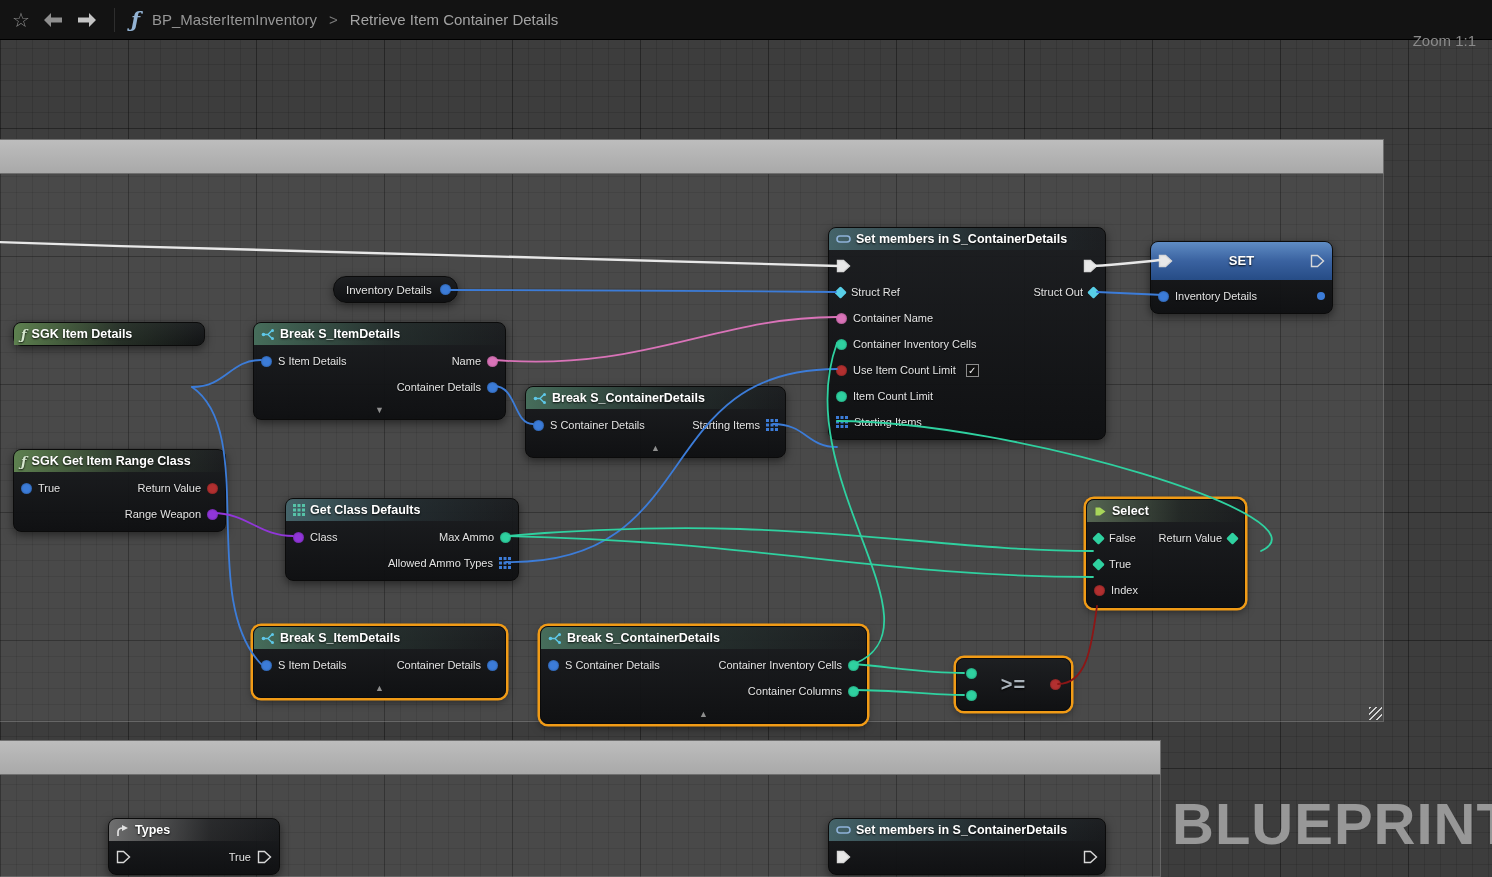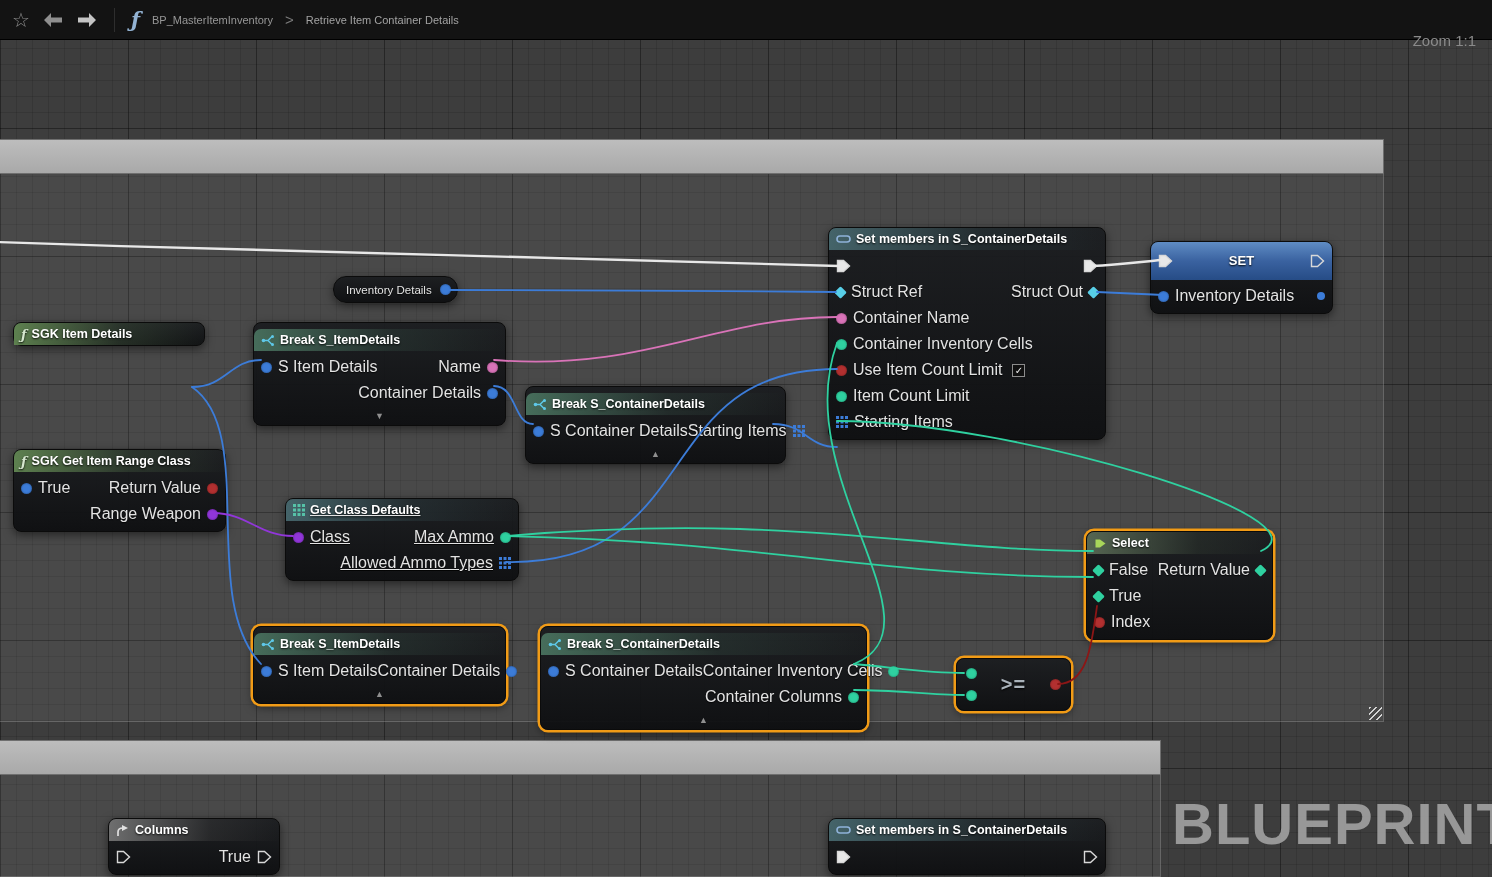--- a/index.html
+++ b/index.html
@@ -16,21 +16,21 @@
       linear-gradient(90deg,rgba(0,0,0,0.11) 1px,transparent 1px);
     background-size:128px 128px,128px 128px,16px 16px,16px 16px;}
 
   
   .toolbar{position:absolute;left:0;top:0;width:100%;height:40px;background:#131313;
     border-bottom:1px solid #000;display:flex;align-items:center;gap:12px;padding:0 12px;z-index:10;}
   .tb-star{color:#8a8a8a;font-size:20px;line-height:1;}
   .tb-arrow{display:inline-flex;}
   .tb-sep{width:1px;height:24px;background:#2e2e2e;margin:0 4px;}
   .tb-f{font-family:"DejaVu Serif",serif;font-style:italic;font-weight:bold;color:#93b3d3;font-size:21px;}
-  .crumb{color:#979797;font-size:11px;}
+  .crumb{color:#979797;font-size:15px;}
   .crumb-sep{color:#7c7c7c;font-size:15px;}
   .crumb.current{color:#a3a3a3;}
   .tb-spacer{flex:1;}
   .zoom{color:#8a8a8a;font-size:15px;margin-right:4px;margin-top:41px;}
 
   
   .comment{position:absolute;z-index:1;}
   .comment-header{height:35px;background:linear-gradient(180deg,#bdbdbd,#a9a9a9);
     border:1px solid #6f6f6f;display:flex;align-items:center;padding:0 10px;cursor:move;}
   .comment-title{font-size:13px;color:#222;}
@@ -47,28 +47,28 @@
   #nodes-layer{position:absolute;inset:0;z-index:4;}
   #wires{position:absolute;inset:0;z-index:5;pointer-events:none;}
 
   
   .node{position:absolute;background:linear-gradient(180deg,rgba(26,28,31,0.93),rgba(13,14,16,0.95));
     border:1px solid #0b0b0b;border-radius:8px;box-shadow:0 3px 10px rgba(0,0,0,0.5);color:#e2e2e2;}
   .node.selected{box-shadow:0 0 0 2.5px #f19b16,0 3px 10px rgba(0,0,0,0.55);}
   .node-header{position:relative;height:22px;display:flex;align-items:center;gap:5px;padding:0 7px;
     border-radius:7px 7px 0 0;font-size:12.5px;font-weight:bold;color:#fff;text-shadow:0 1px 2px rgba(0,0,0,0.9);cursor:move;}
   .hd-func{background:linear-gradient(90deg,rgba(97,134,82,0.95),rgba(58,76,56,0.5) 55%,rgba(34,40,36,0.08));}
-  .hd-break{background:linear-gradient(90deg,rgba(74,116,96,0.92),rgba(46,64,58,0.45) 55%,rgba(30,38,34,0.06));margin-top:6px;}
+  .hd-break{background:linear-gradient(90deg,rgba(74,116,96,0.92),rgba(46,64,58,0.45) 55%,rgba(30,38,34,0.06));}
   .hd-struct{background:linear-gradient(90deg,rgba(72,106,112,0.92),rgba(44,60,64,0.45) 55%,rgba(28,36,38,0.06));}
   .hd-select{background:linear-gradient(90deg,rgba(90,108,86,0.92),rgba(48,58,48,0.4) 60%,rgba(30,34,30,0.06));}
   .hd-branch{background:linear-gradient(90deg,rgba(122,122,122,0.88),rgba(62,62,62,0.38) 60%,rgba(40,40,40,0.05));}
   .node-body{padding:3px 0 4px;}
   .prow{min-height:26px;display:flex;align-items:center;justify-content:space-between;padding:0 7px;}
   .pside{display:flex;align-items:center;gap:6px;}
-  .plabel{font-size:16px;color:#e3e3e3;text-shadow:0 1px 1px rgba(0,0,0,0.8);white-space:nowrap;}
+  .plabel{font-size:11px;color:#e3e3e3;text-shadow:0 1px 1px rgba(0,0,0,0.8);white-space:nowrap;}
   .node-footer{height:15px;text-align:center;color:#8f8f8f;font-size:9px;line-height:13px;cursor:pointer;}
 
   .pin{flex:none;display:inline-block;}
   .pin-circle{width:11px;height:11px;border-radius:50%;background:currentColor;box-shadow:inset 0 0 2px rgba(0,0,0,0.45);}
   .pin-dot{width:8px;height:8px;border-radius:50%;background:currentColor;}
   .pin-diamond{width:9px;height:9px;background:currentColor;transform:rotate(45deg);border-radius:1.5px;}
   .pin-grid{width:12px;height:12px;position:relative;}
   .pin-grid::before{content:"";position:absolute;left:0;top:0;width:3px;height:3px;background:currentColor;
     box-shadow:4.5px 0,9px 0,0 4.5px,4.5px 4.5px,9px 4.5px,0 9px,4.5px 9px,9px 9px;}
   .pin-exec{width:15px;height:14px;display:inline-flex;}
@@ -304,21 +304,21 @@
           </div>
           <div class="prow">
             <div class="pside"></div>
             <div class="pside">
               <span class="plabel">Range Weapon</span>
               <span class="pin pin-circle" style="color: rgb(145, 54, 217);"></span>
             </div>
           </div>
         </div>
       </div>
-      <div class="node k-struct" style="left: 285px; top: 498px; width: 234px; text-decoration: underline;">
+      <div class="node k-struct" style="left: 285px; top: 498px; width: 234px;">
         <div class="node-header hd-struct">
           <span class="hicon">
             <span class="pin-grid" style="color:#56c2a8"></span>
           </span>
           <span class="node-title">Get Class Defaults</span>
         </div>
         <div class="node-body">
           <div class="prow">
             <div class="pside">
               <span class="pin pin-circle" style="color: rgb(145, 54, 217);"></span>
@@ -331,21 +331,21 @@
           </div>
           <div class="prow">
             <div class="pside"></div>
             <div class="pside">
               <span class="plabel">Allowed Ammo Types</span>
               <span class="pin pin-grid" style="color: rgb(60, 124, 216);"></span>
             </div>
           </div>
         </div>
       </div>
-      <div class="node k-select selected" style="left: 1086px; top: 531px; width: 187px;">
+      <div class="node k-select selected" style="left: 1086px; top: 499px; width: 159px;">
         <div class="node-header hd-select">
           <span class="hicon">
             <svg width="13" height="13" viewBox="0 0 13 13">
               <path d="M1.5,2.5 H6 L11.5,6.5 L6,10.5 H1.5 Z" fill="#a8d65a"></path>
             </svg>
           </span>
           <span class="node-title">Select</span>
         </div>
         <div class="node-body">
           <div class="prow">
@@ -442,21 +442,21 @@
         <span class="pin pin-circle" style="color: rgb(178, 48, 48);"></span>
       </div>
       <div class="node k-branch" style="left: 108px; top: 818px; width: 172px;">
         <div class="node-header hd-branch">
           <span class="hicon">
             <svg width="14" height="13" viewBox="0 0 14 13">
               <path d="M2,12 V8 C2,5 4,4 7,4" stroke="#e0e0e0" stroke-width="1.7" fill="none"></path>
               <path d="M6,1 L12,4 L6,7 Z" fill="#e0e0e0"></path>
             </svg>
           </span>
-          <span class="node-title">Columns</span>
+          <span class="node-title">Types</span>
         </div>
         <div class="node-body">
           <div class="prow">
             <div class="pside">
               <span class="pin pin-exec">
                 <svg width="15" height="14" viewBox="0 0 15 14">
                   <path d="M1.5,1.5 H7.5 L13.5,7 L7.5,12.5 H1.5 Z" fill="none" stroke="#d8d8d8" stroke-width="1.4"></path>
                 </svg>
               </span>
             </div>

